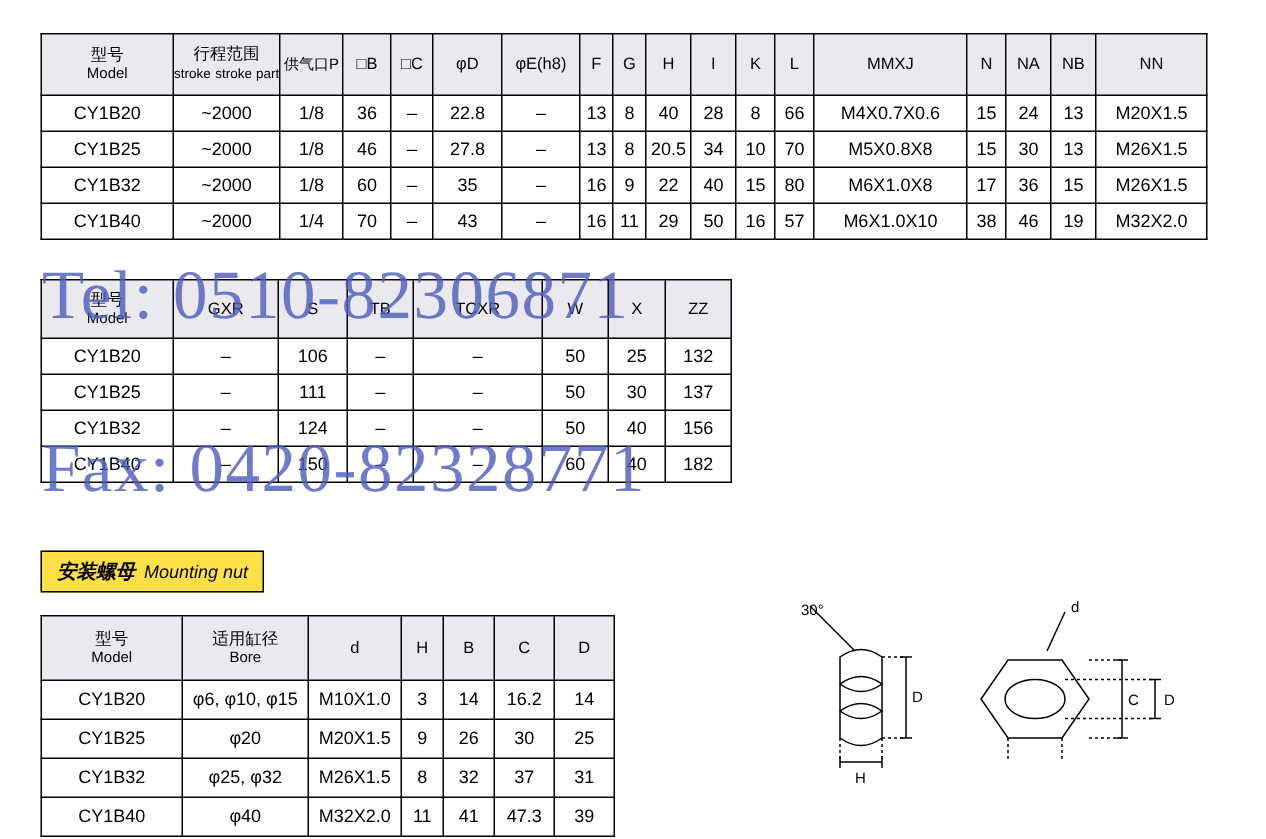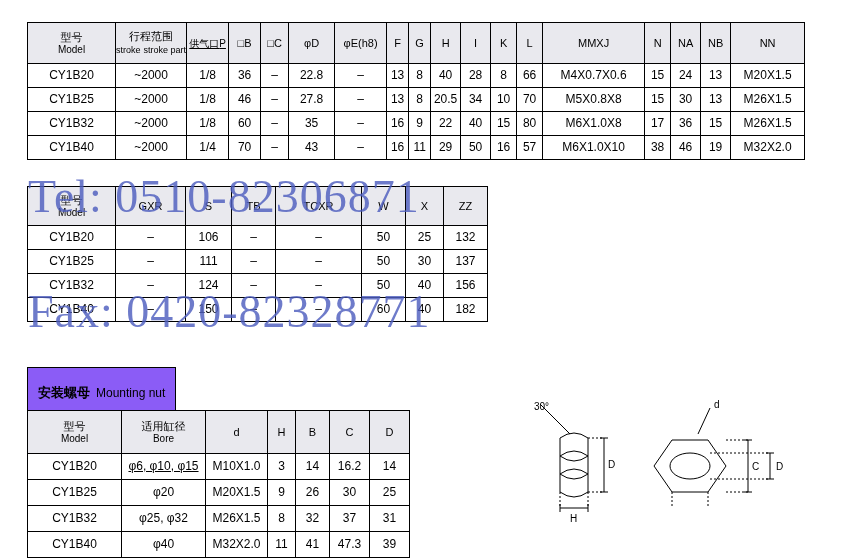--- a/index.html
+++ b/index.html
@@ -41,42 +41,43 @@
     background: #e9e9ee;
     font-weight: normal;
     font-size: 11px;
   }
   table.spec tbody td {
     height: 23px;
     background: #ffffff;
   }
   .cn { display:block; font-size: 11px; }
   .en { display:block; font-size: 10px; }
-  .small { font-size: 10px; text-decoration: underline; }
+  .small { font-size: 10px; }
   .tiny { font-size: 9px; }
 
   
   #table1-wrap { position: absolute; left: 27px; top: 22px; }
   #table1 thead th { height: 40px; }
 
   
   #table2-wrap { position: absolute; left: 27px; top: 186px; }
   #table2 thead th { height: 38px; }
 
   
   #mount-head {
     position: absolute;
     left: 27px; top: 367px;
     border: 1px solid #000;
-    background: #8b5cf6;
-    padding: 16px 10px;
+    background: #fde047;
+    padding: 4px 10px;
     font-size: 13px;
     display: flex;
     align-items: center;
     gap: 6px;
+    font-style: italic;
   }
   #mount-head .mh-cn { font-weight: bold; font-size: 13px; }
   #mount-head .mh-en { font-size: 12px; }
 
   
   #table3-wrap { position: absolute; left: 27px; top: 410px; }
   #table3 thead th { height: 42px; }
   #table3 tbody td { height: 25px; }
 
   

